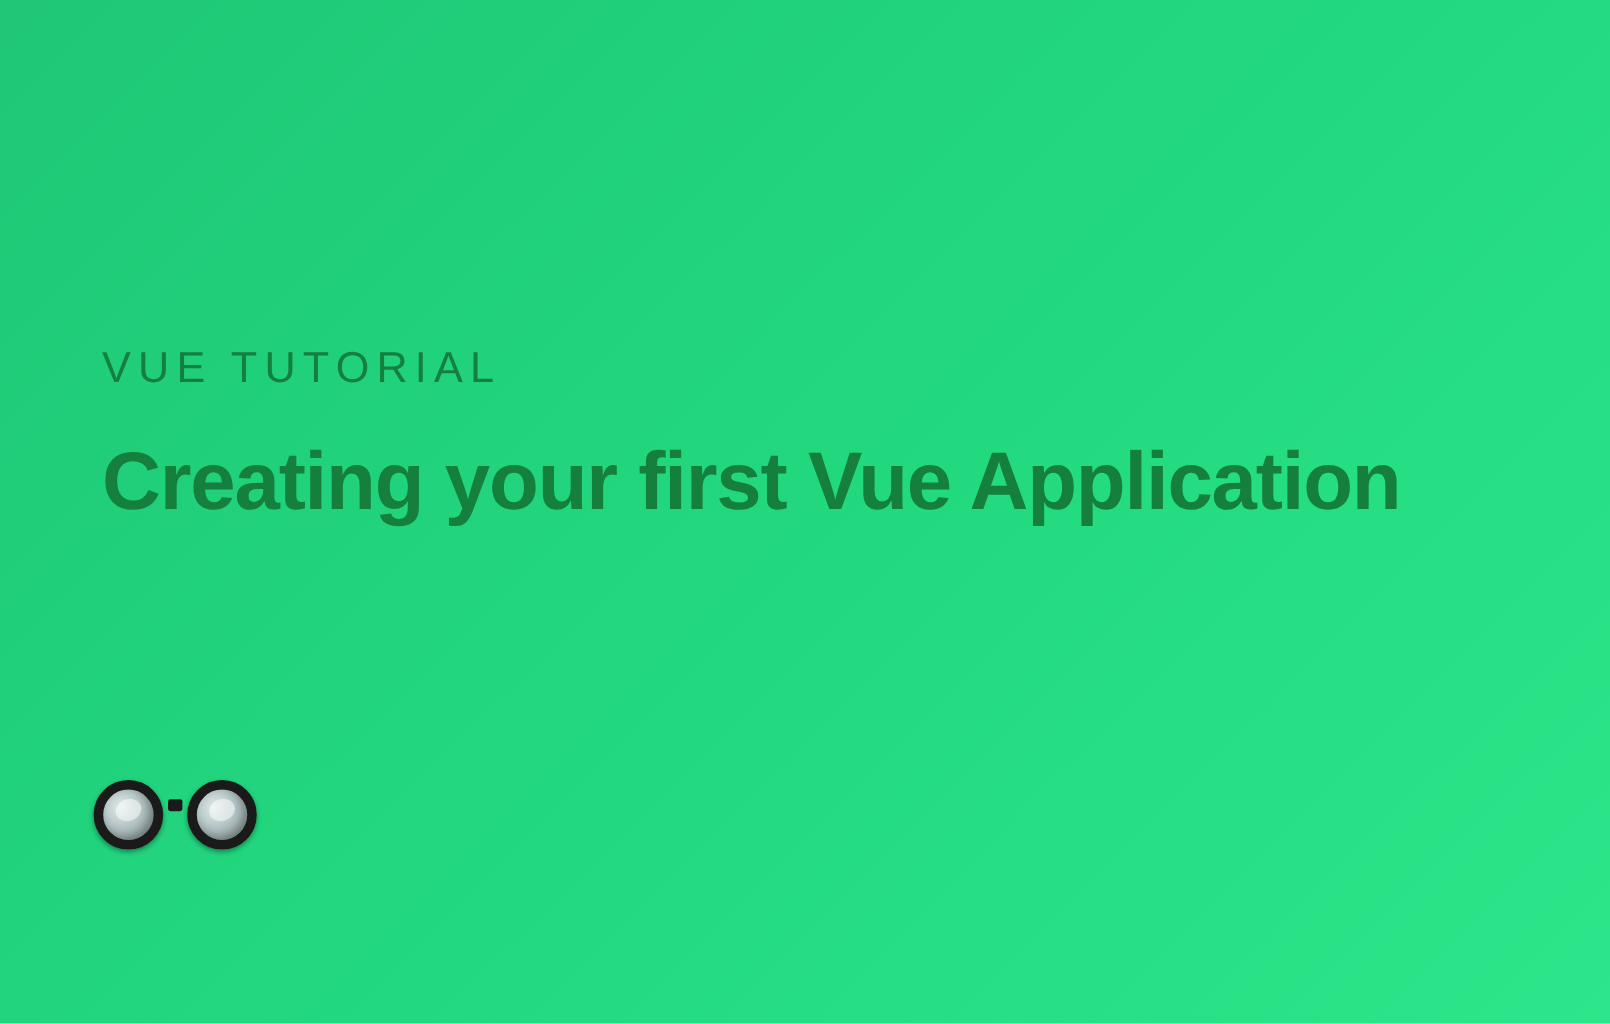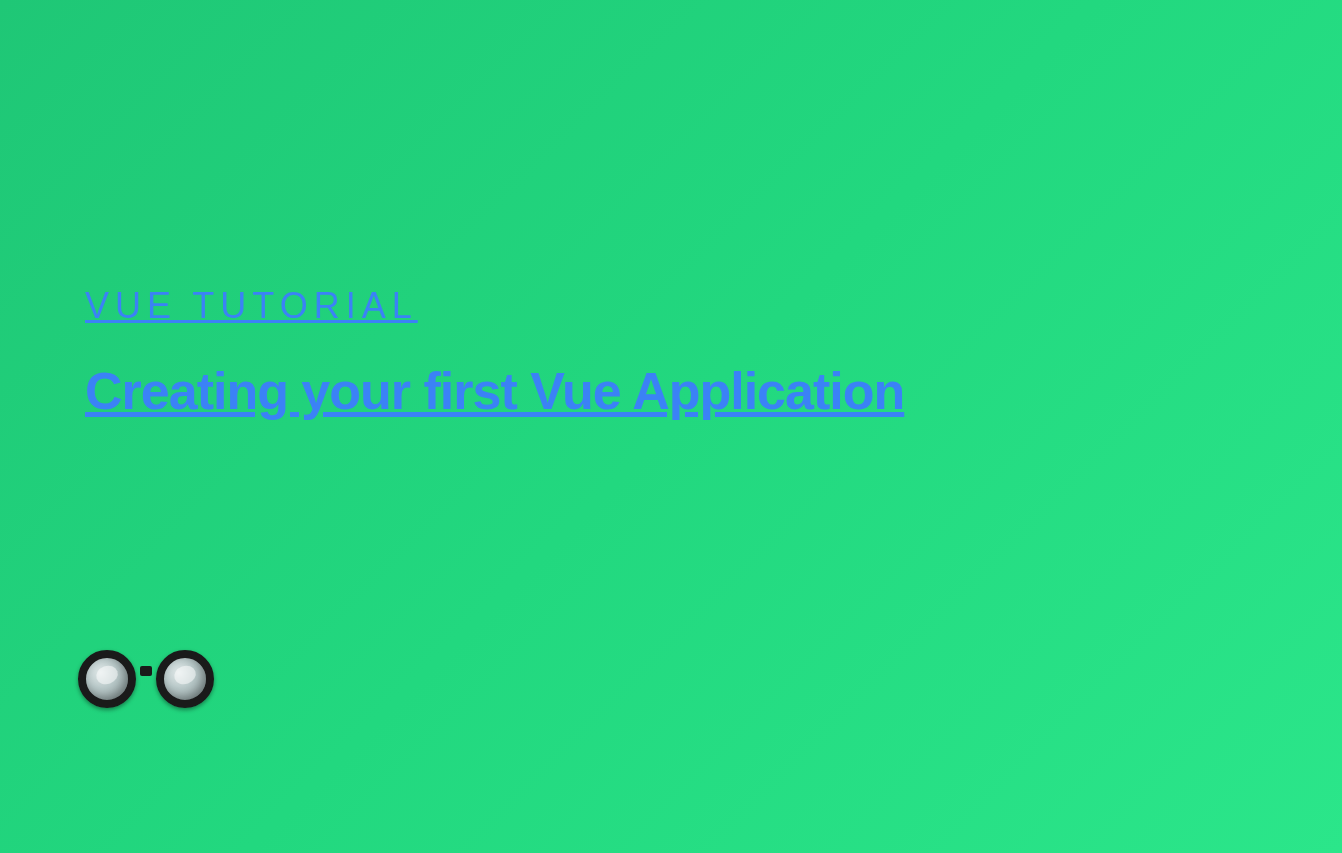--- a/index.html
+++ b/index.html
@@ -12,32 +12,31 @@
       height: 853px;
       background: linear-gradient(135deg, #1fc776 0%, #22d87f 50%, #2be68a 100%);
       font-family: -apple-system, BlinkMacSystemFont, 'Segoe UI', Helvetica, Arial, sans-serif;
       position: relative;
       overflow: hidden;
     }
     .content {
       position: absolute;
       left: 85px;
       top: 285px;
-      color: #3b82f6;
-      text-decoration: underline;
+      color: #15803d;
     }
     .category {
       font-size: 36px;
       font-weight: 500;
       letter-spacing: 6px;
       margin-bottom: 35px;
       text-transform: uppercase;
     }
     .title {
-      font-size: 52px;
+      font-size: 68px;
       font-weight: 700;
       line-height: 1.15;
       letter-spacing: -1px;
       max-width: 1100px;
     }
     .icon-container {
       position: absolute;
       left: 78px;
       top: 650px;
     }

